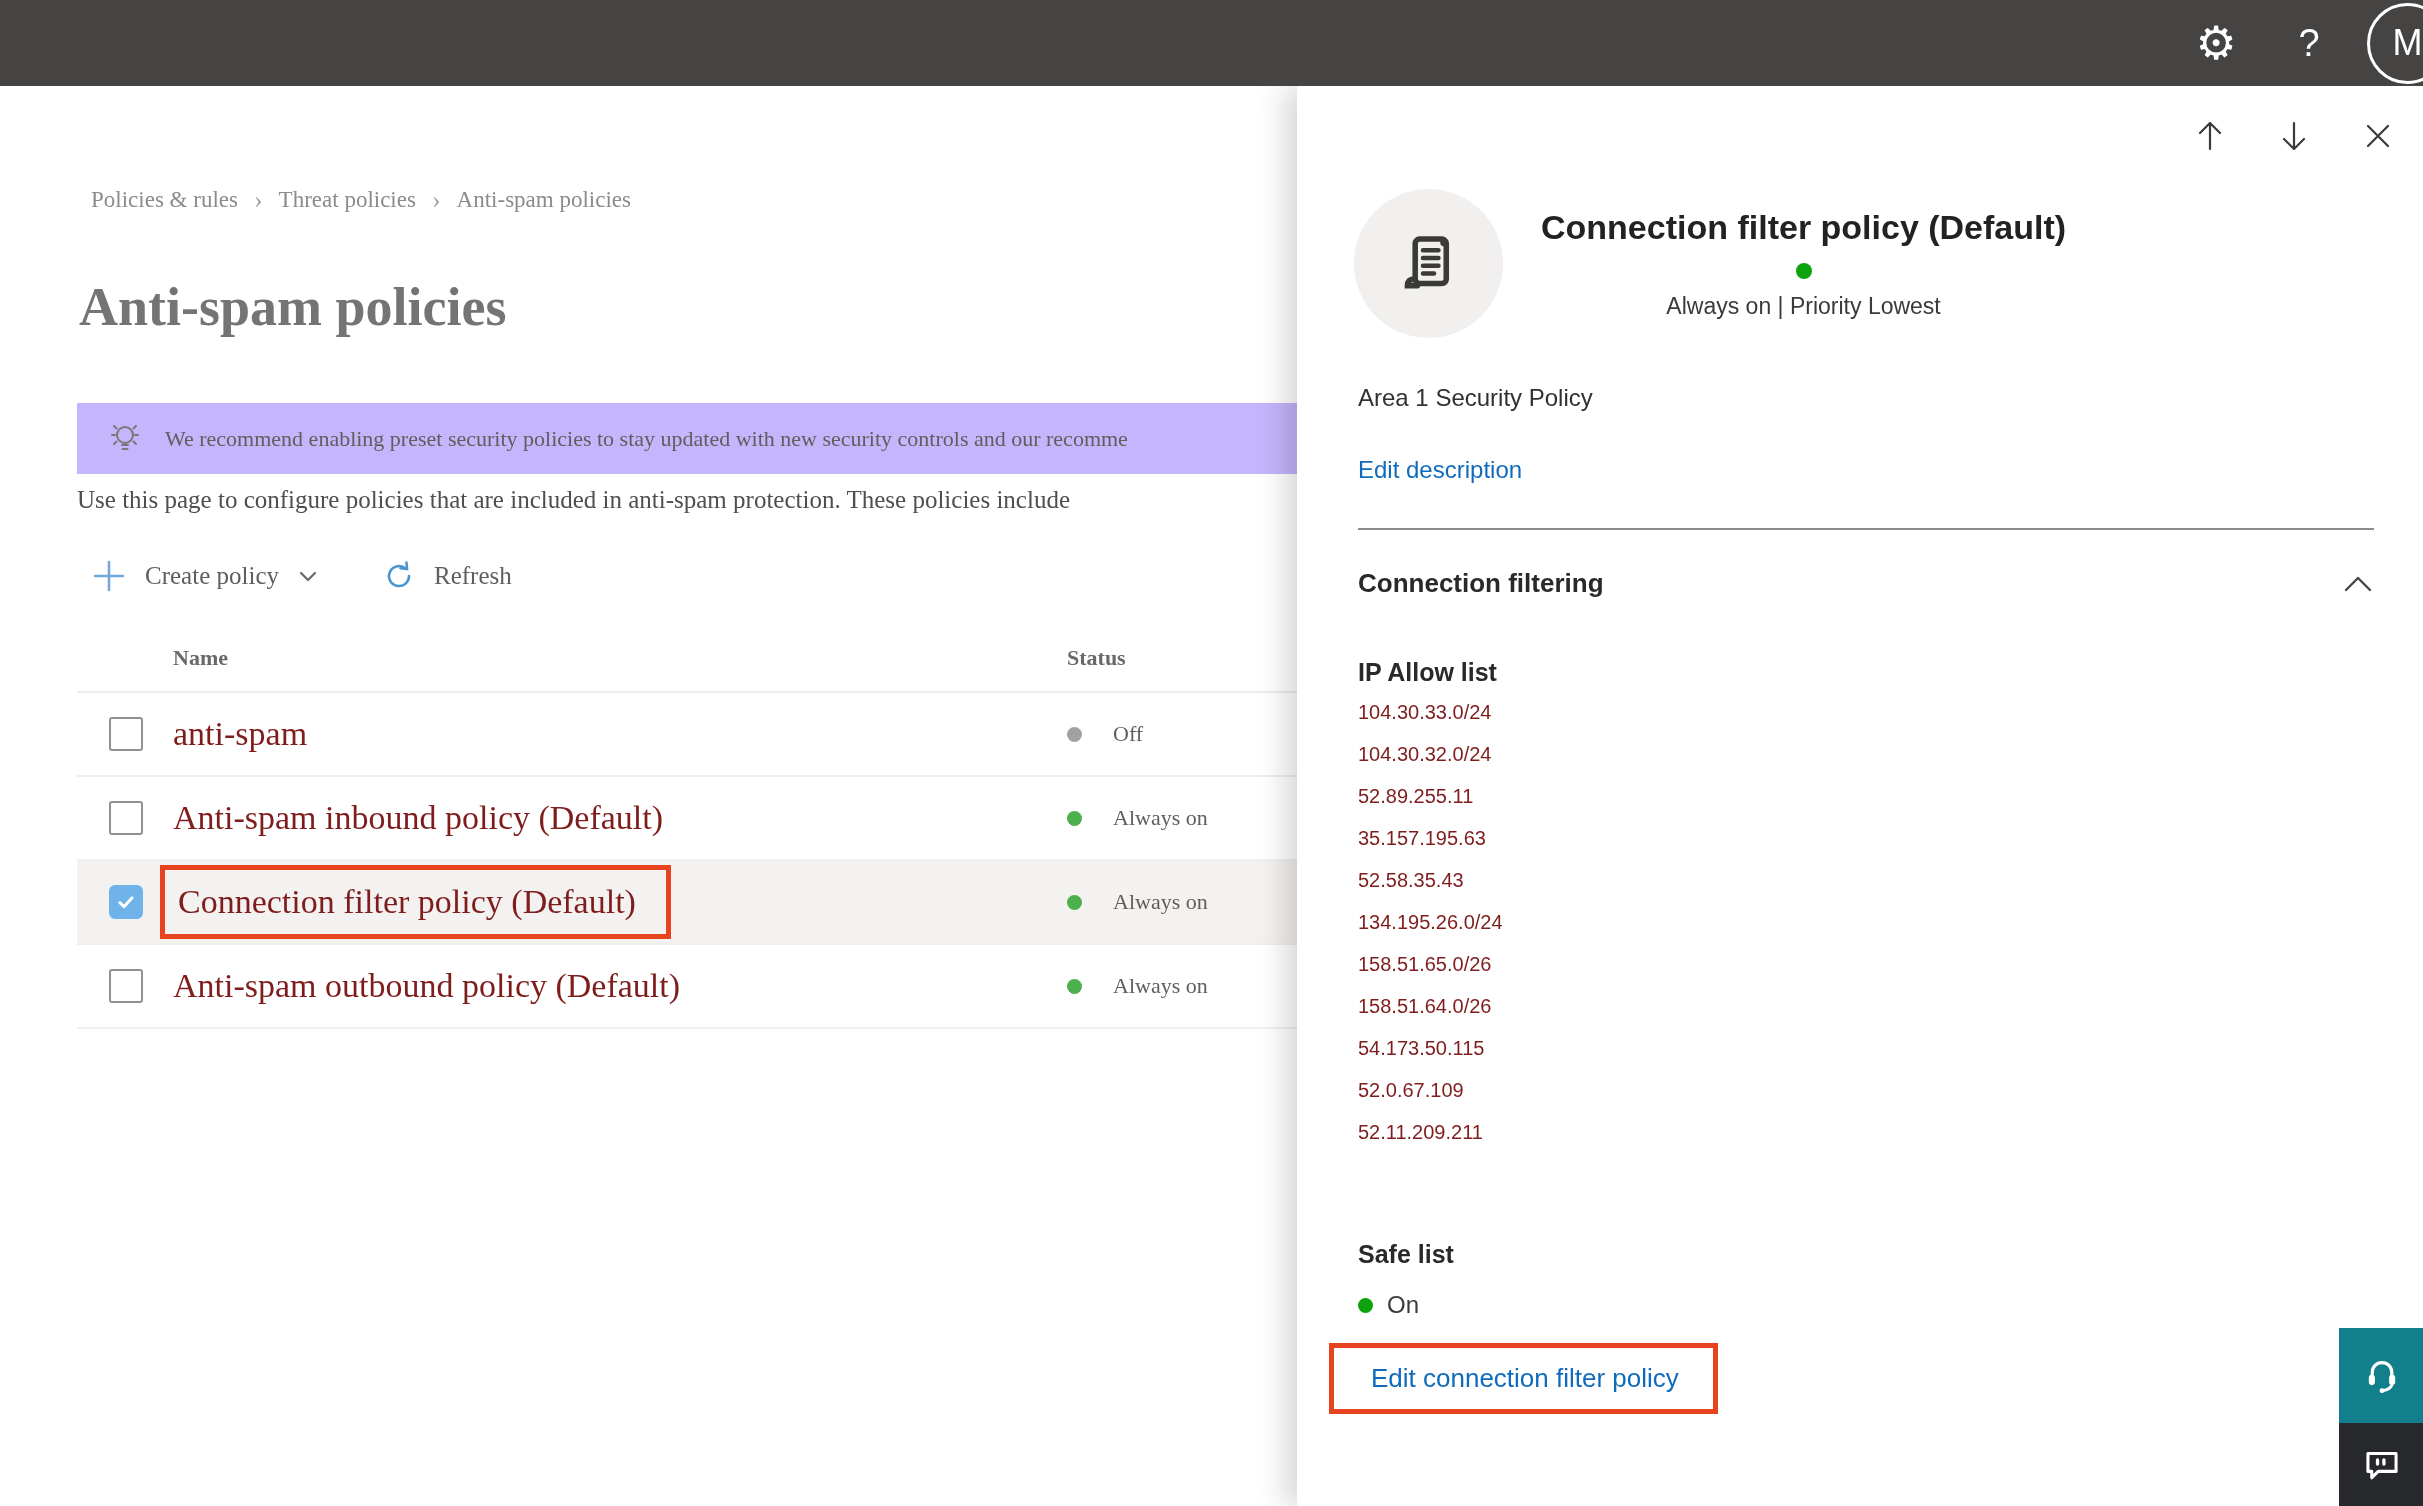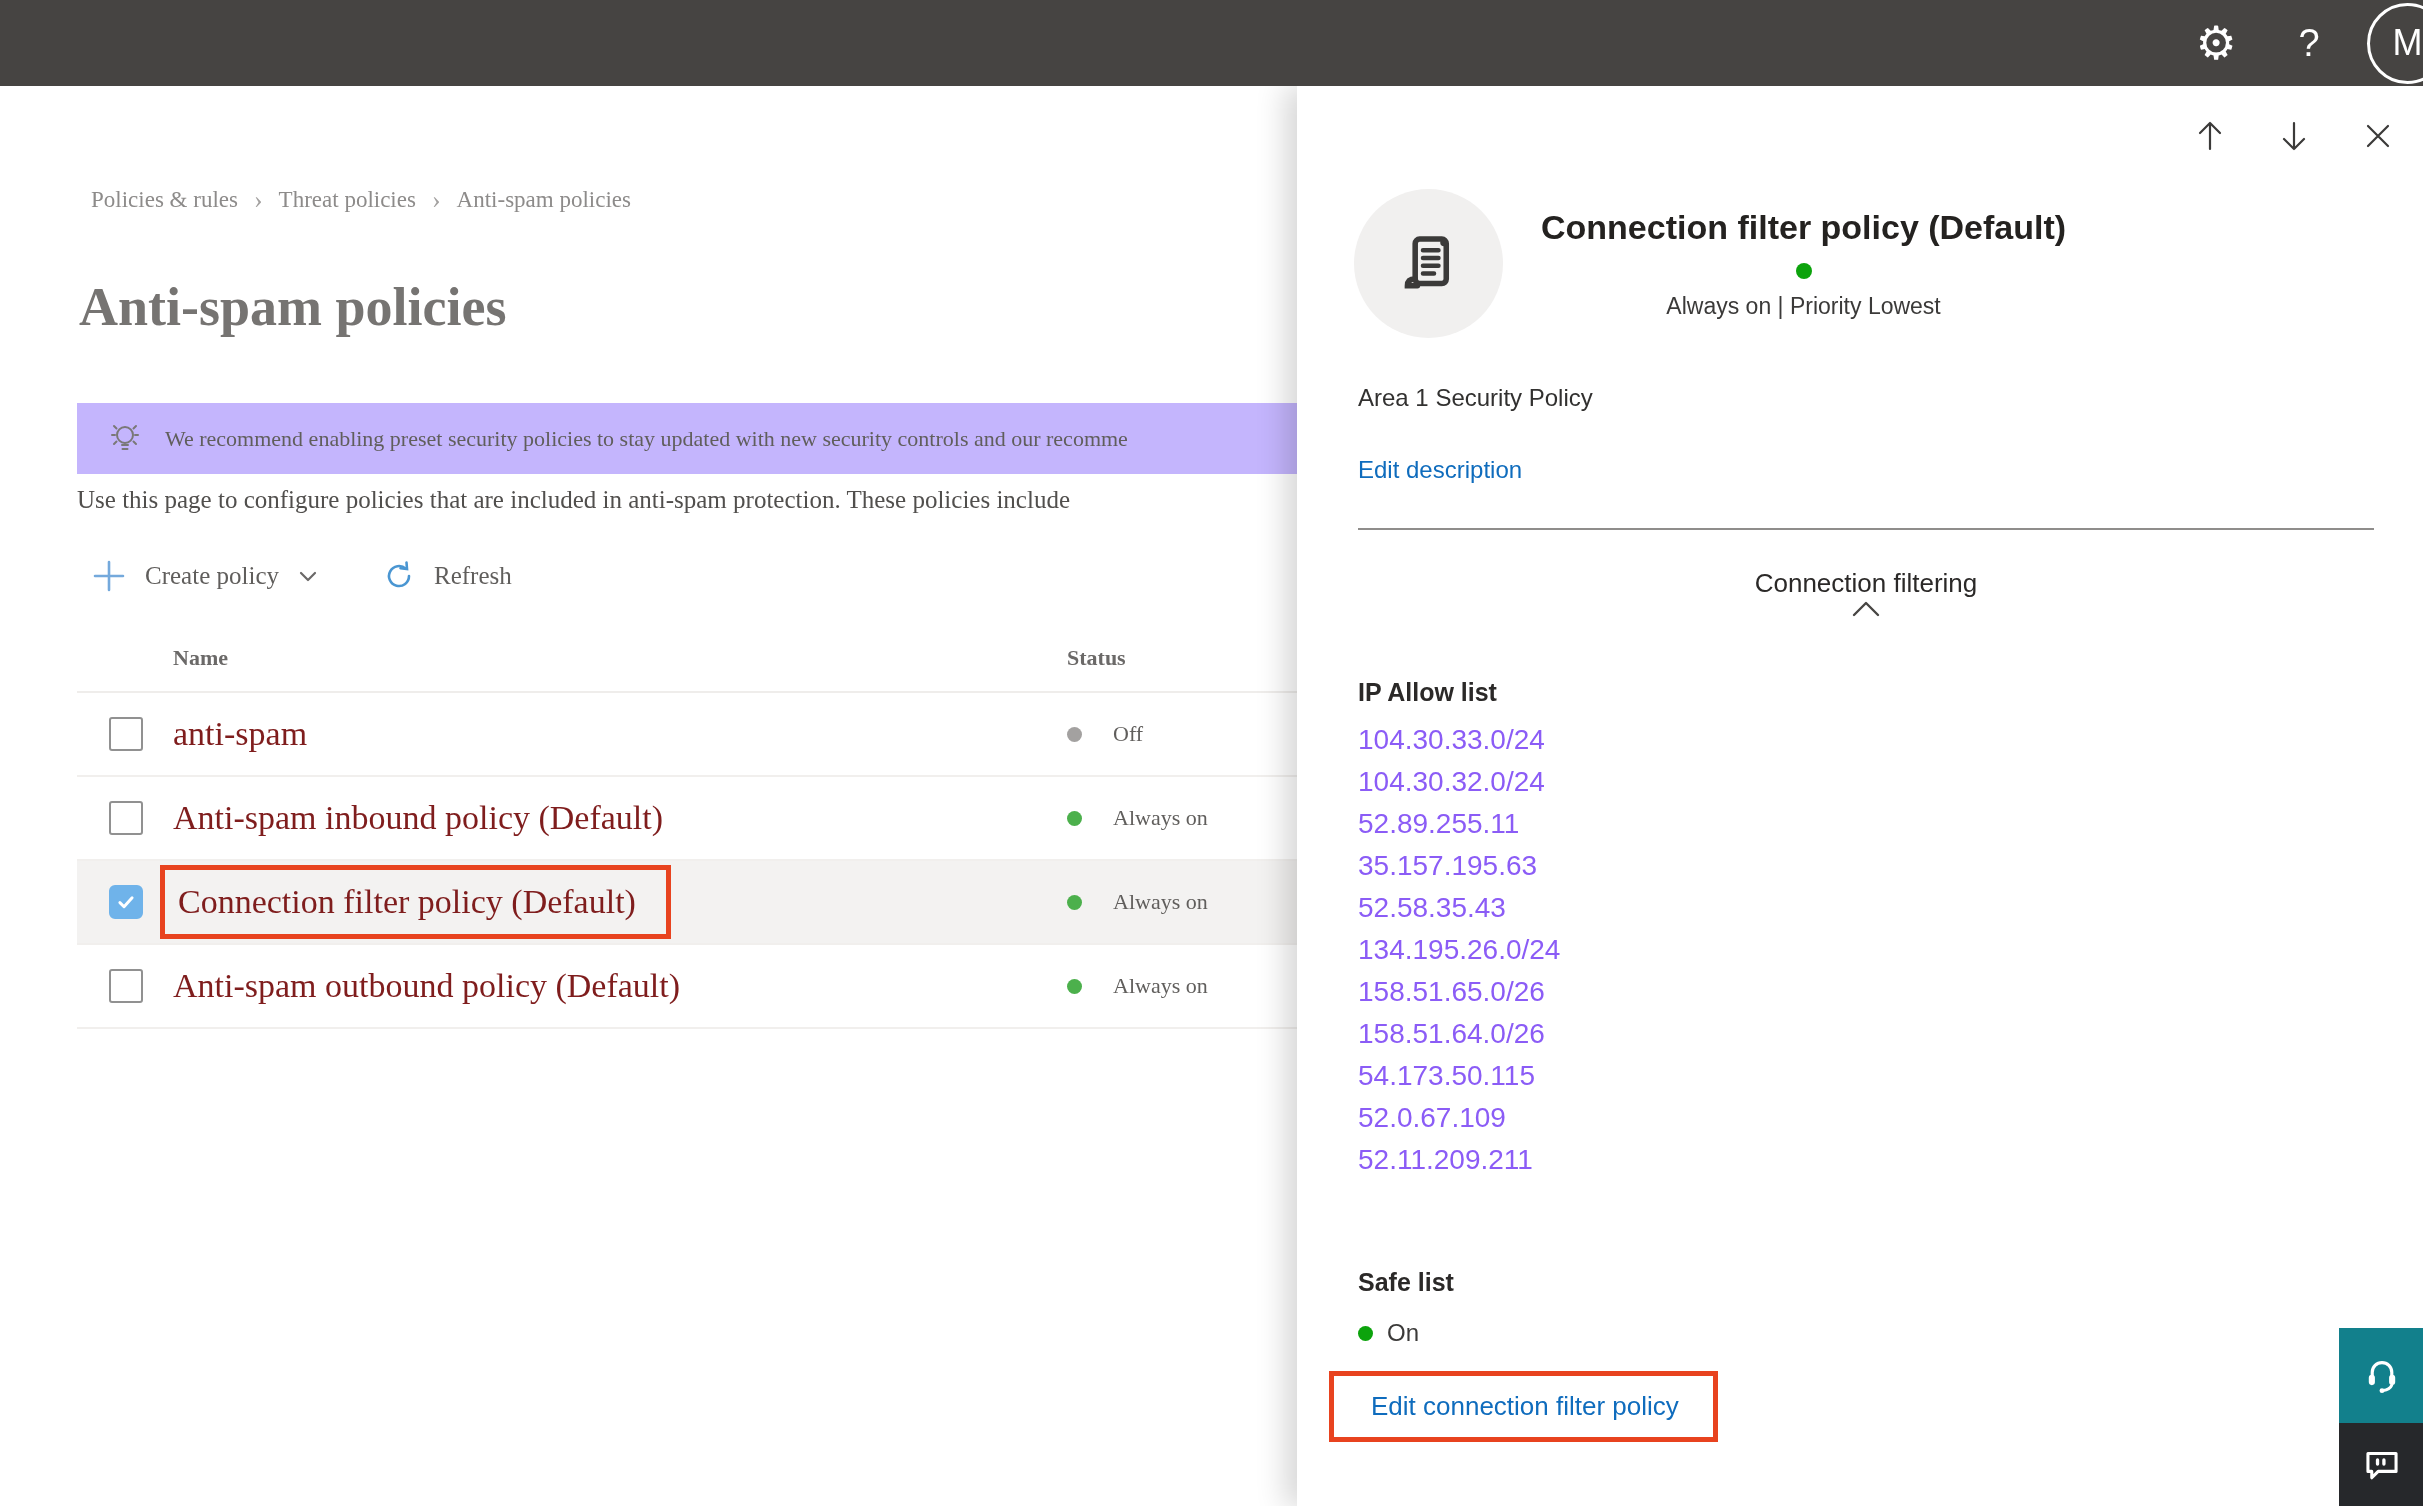--- a/index.html
+++ b/index.html
@@ -100,25 +100,25 @@
   }
   .flyout-title { font-size:34px; font-weight:700; color:#242220; }
   .flyout-status { margin-top:16px; display:flex; align-items:center; gap:14px; font-size:23px; color:#3b3a39;flex-direction:column; }
   .dot-lg { width:16px; height:16px; border-radius:50%; background:#0ca30c; flex:0 0 auto; }
   .fly-desc { margin-top:46px; font-size:24px; color:#323130; }
   .link { color:#0f6cbd; cursor:pointer; }
   .edit-desc { margin-top:44px; font-size:24px; }
   .divider { margin-top:44px; border:none; border-top:2px solid #8f8d8b; width:100%; }
   .section-row {
     margin-top:38px; display:flex; align-items:center; justify-content:space-between;
-    font-size:26px; font-weight:400; color:#2b2928; cursor:pointer;flex-direction:column;
+    font-size:26px; font-weight:700; color:#2b2928; cursor:pointer;
   }
   .list-heading { font-size:25px; font-weight:700; color:#2b2928; }
   .ip-allow-heading { margin-top:59px; }
-  .ip-list { margin-top:12px; font-size:28px; color:#8b5cf6; line-height:42px; }
+  .ip-list { margin-top:4px; font-size:20px; color:#7f1d1d; line-height:42px; }
   .ip-block-heading { margin-top:79px; }
   .safe-heading { margin-top:87px; }
   .safe-status { margin-top:22px; display:flex; align-items:center; gap:14px; font-size:24px; color:#3b3a39; }
   .edit-box {
     margin:24px 0 0 -29px; display:inline-block;
     border:5px solid #e8431f; padding:15px 34px 15px 37px; font-size:26px;
   }
   
   .support { position:absolute; right:0; bottom:0; width:85px; z-index:70; }
   .support-btn { width:85px; display:flex; align-items:center; justify-content:center; cursor:pointer; }

